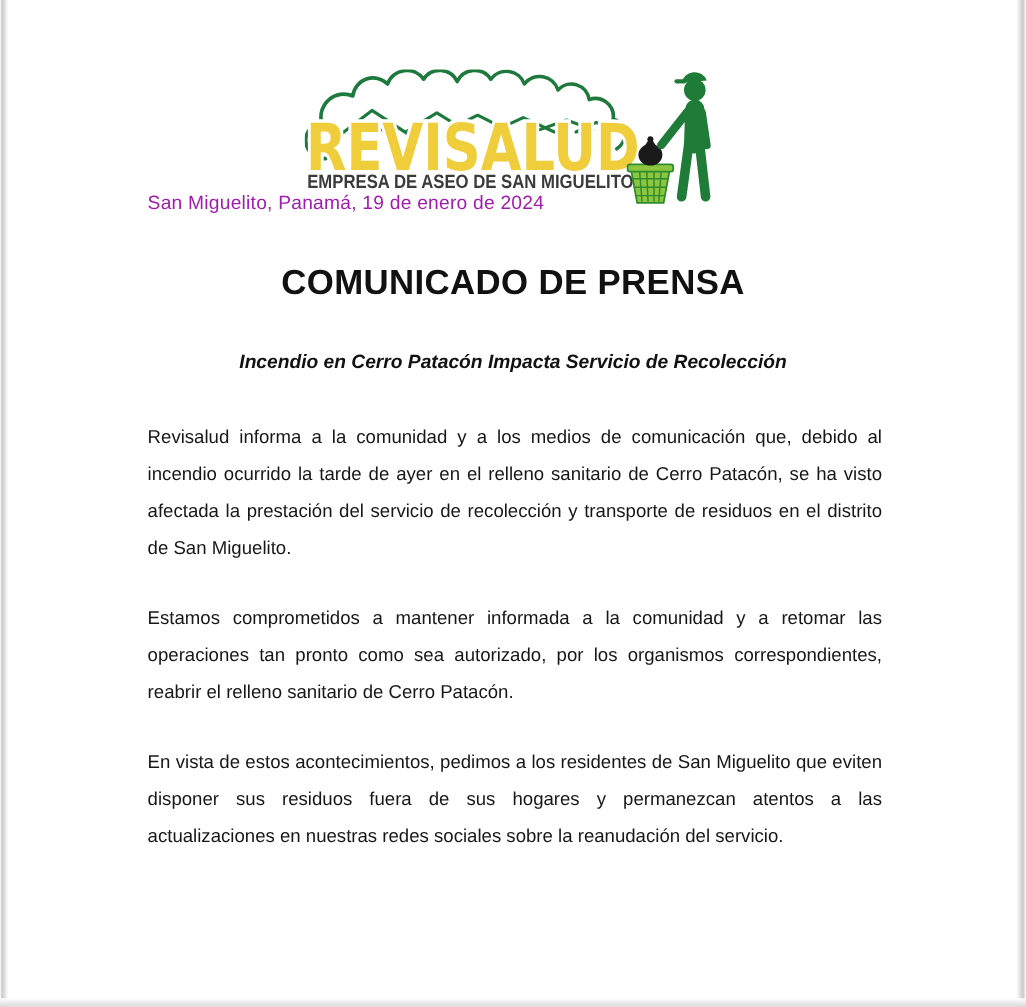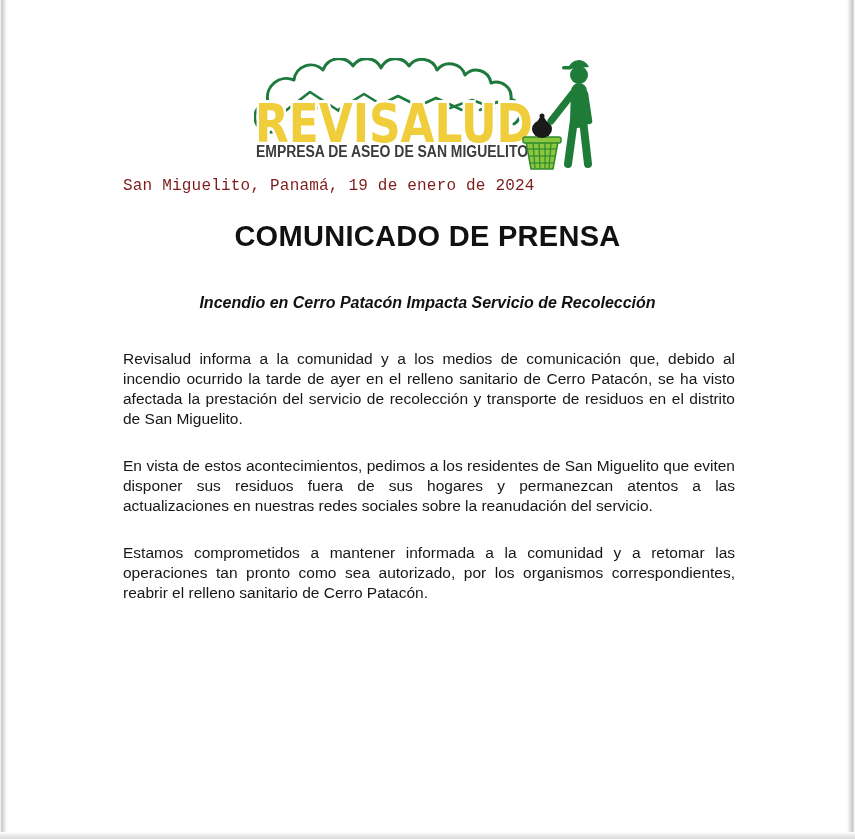--- a/index.html
+++ b/index.html
@@ -27,26 +27,25 @@
   .logo {
     position: absolute;
     top: 58px;
     left: 50%;
     transform: translateX(-50%);
     width: 348px;
     height: 115px;
   }
   .dateline {
     position: absolute;
-    top: 177px;
+    top: 161px;
     left: 123px;
     font-size: 16px;
     letter-spacing: 0.2px;
-    color: #7f1d1d;
-    font-family: Liberation Mono, monospace;
+    color: #a21caf;
   }
   .doc-title {
     position: absolute;
     top: 220px;
     left: 0;
     width: 100%;
     text-align: center;
     font-size: 29px;
     font-weight: bold;
     letter-spacing: 0.3px;
@@ -64,21 +63,21 @@
     font-style: italic;
   }
   .body-text {
     position: absolute;
     top: 349px;
     left: 123px;
     width: 612px;
   }
   .body-text p {
     font-size: 15.5px;
-    line-height: 20px;
+    line-height: 31px;
     text-align: justify;
     text-justify: inter-word;
     margin-bottom: 27px;
     color: #171717;
   }
 </style>
 </head>
 <body>
 
 <div class="edge-left"></div>
@@ -158,15 +157,15 @@
 </div>
 
 <div class="dateline">San Miguelito, Panamá, 19 de enero de 2024</div>
 
 <h1 class="doc-title">COMUNICADO DE PRENSA</h1>
 
 <h2 class="doc-subtitle">Incendio en Cerro Patacón Impacta Servicio de Recolección</h2>
 
 <div class="body-text">
   <p>Revisalud informa a la comunidad y a los medios de comunicación que, debido al incendio ocurrido la tarde de ayer en el relleno sanitario de Cerro Patacón, se ha visto afectada la prestación del servicio de recolección y transporte de residuos en el distrito de San Miguelito.</p>
+  <p>Estamos comprometidos a mantener informada a la comunidad y a retomar las operaciones tan pronto como sea autorizado, por los organismos correspondientes, reabrir el relleno sanitario de Cerro Patacón.</p>
   <p>En vista de estos acontecimientos, pedimos a los residentes de San Miguelito que eviten disponer sus residuos fuera de sus hogares y permanezcan atentos a las actualizaciones en nuestras redes sociales sobre la reanudación del servicio.</p>
-  <p>Estamos comprometidos a mantener informada a la comunidad y a retomar las operaciones tan pronto como sea autorizado, por los organismos correspondientes, reabrir el relleno sanitario de Cerro Patacón.</p>
 </div>
 
 </body></html>

